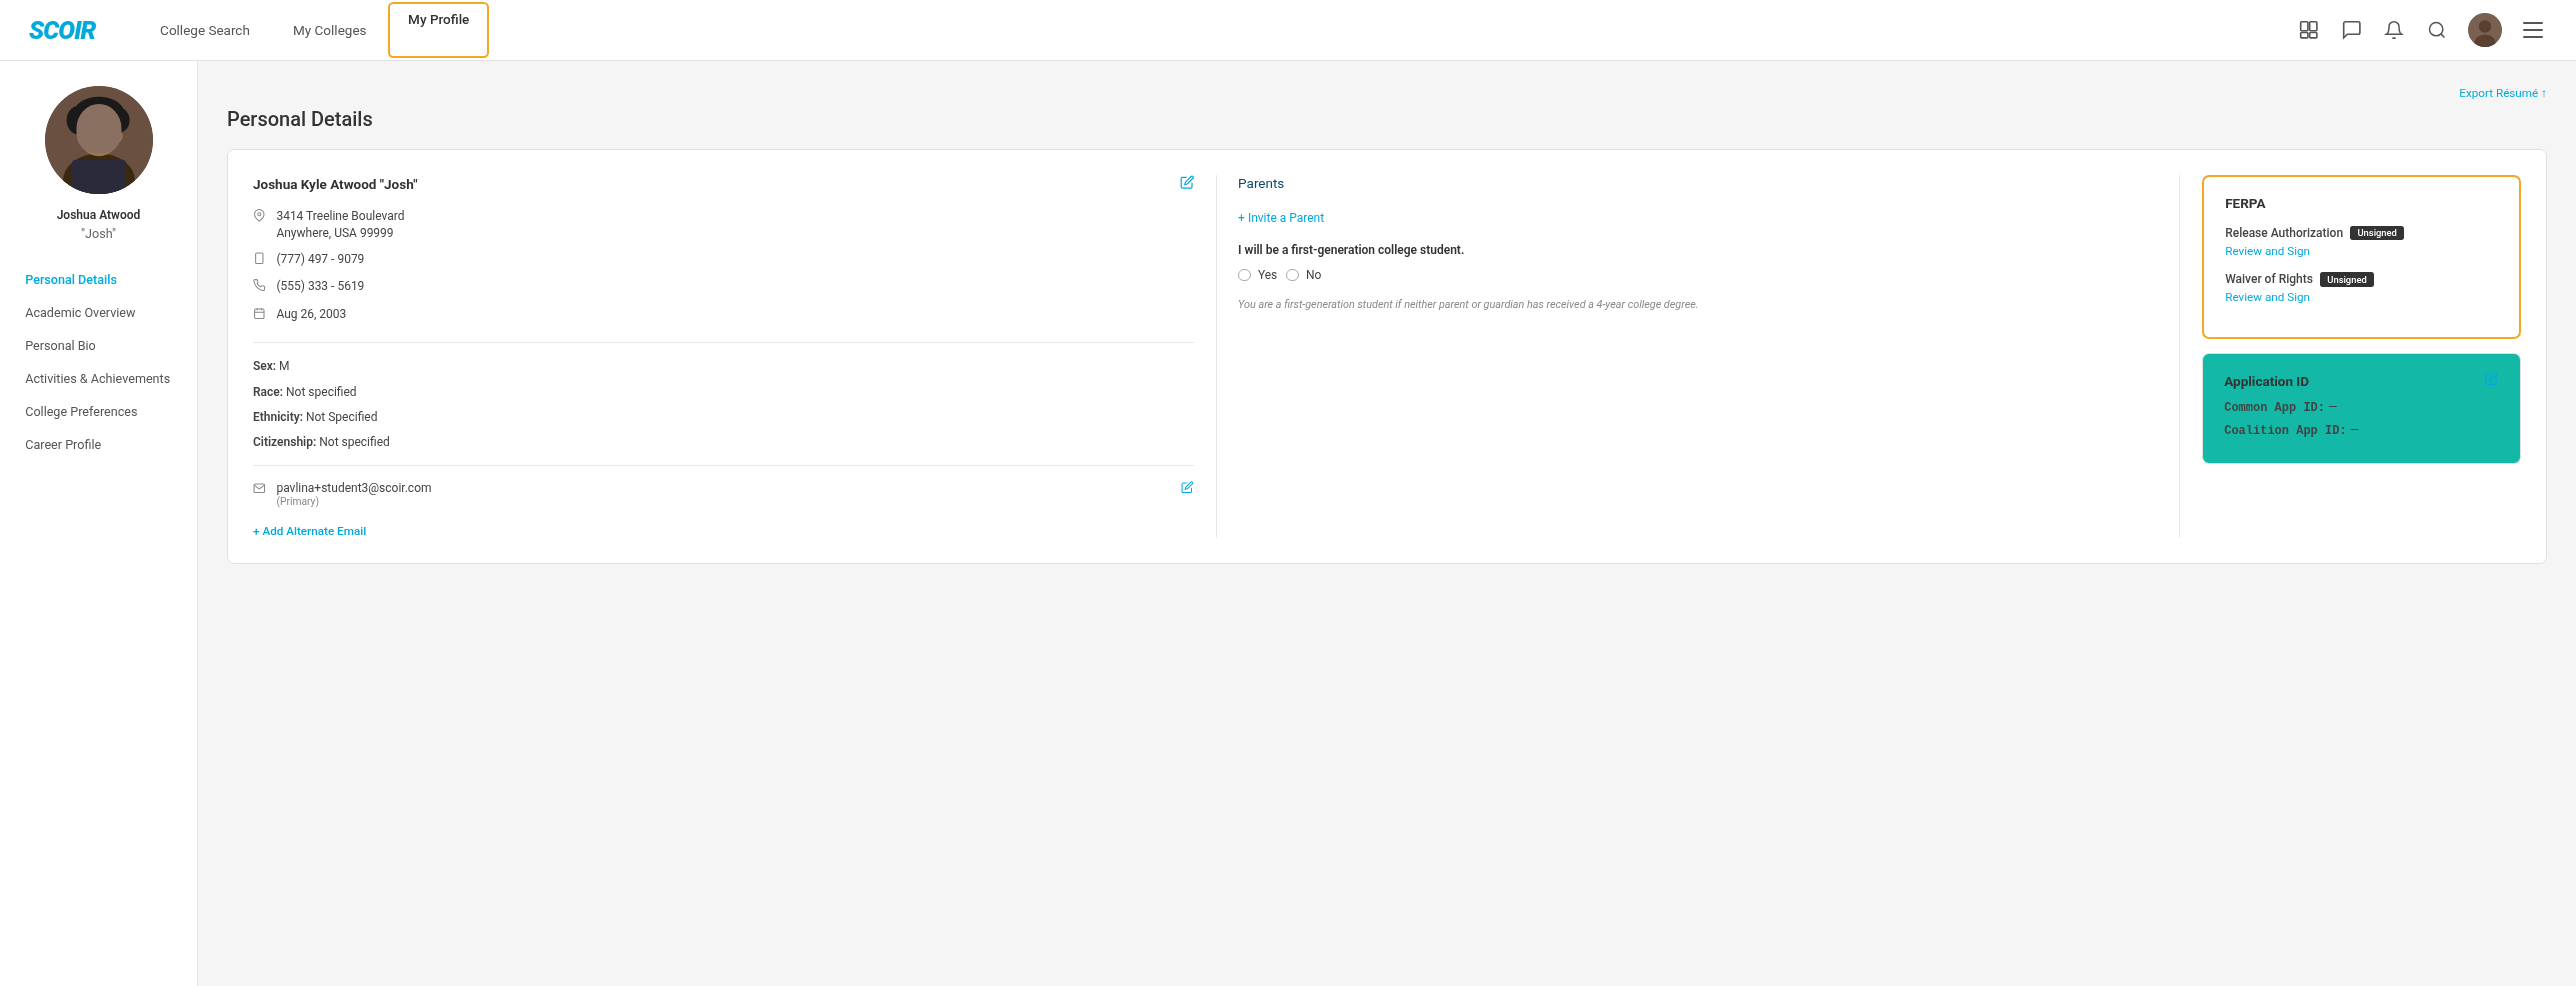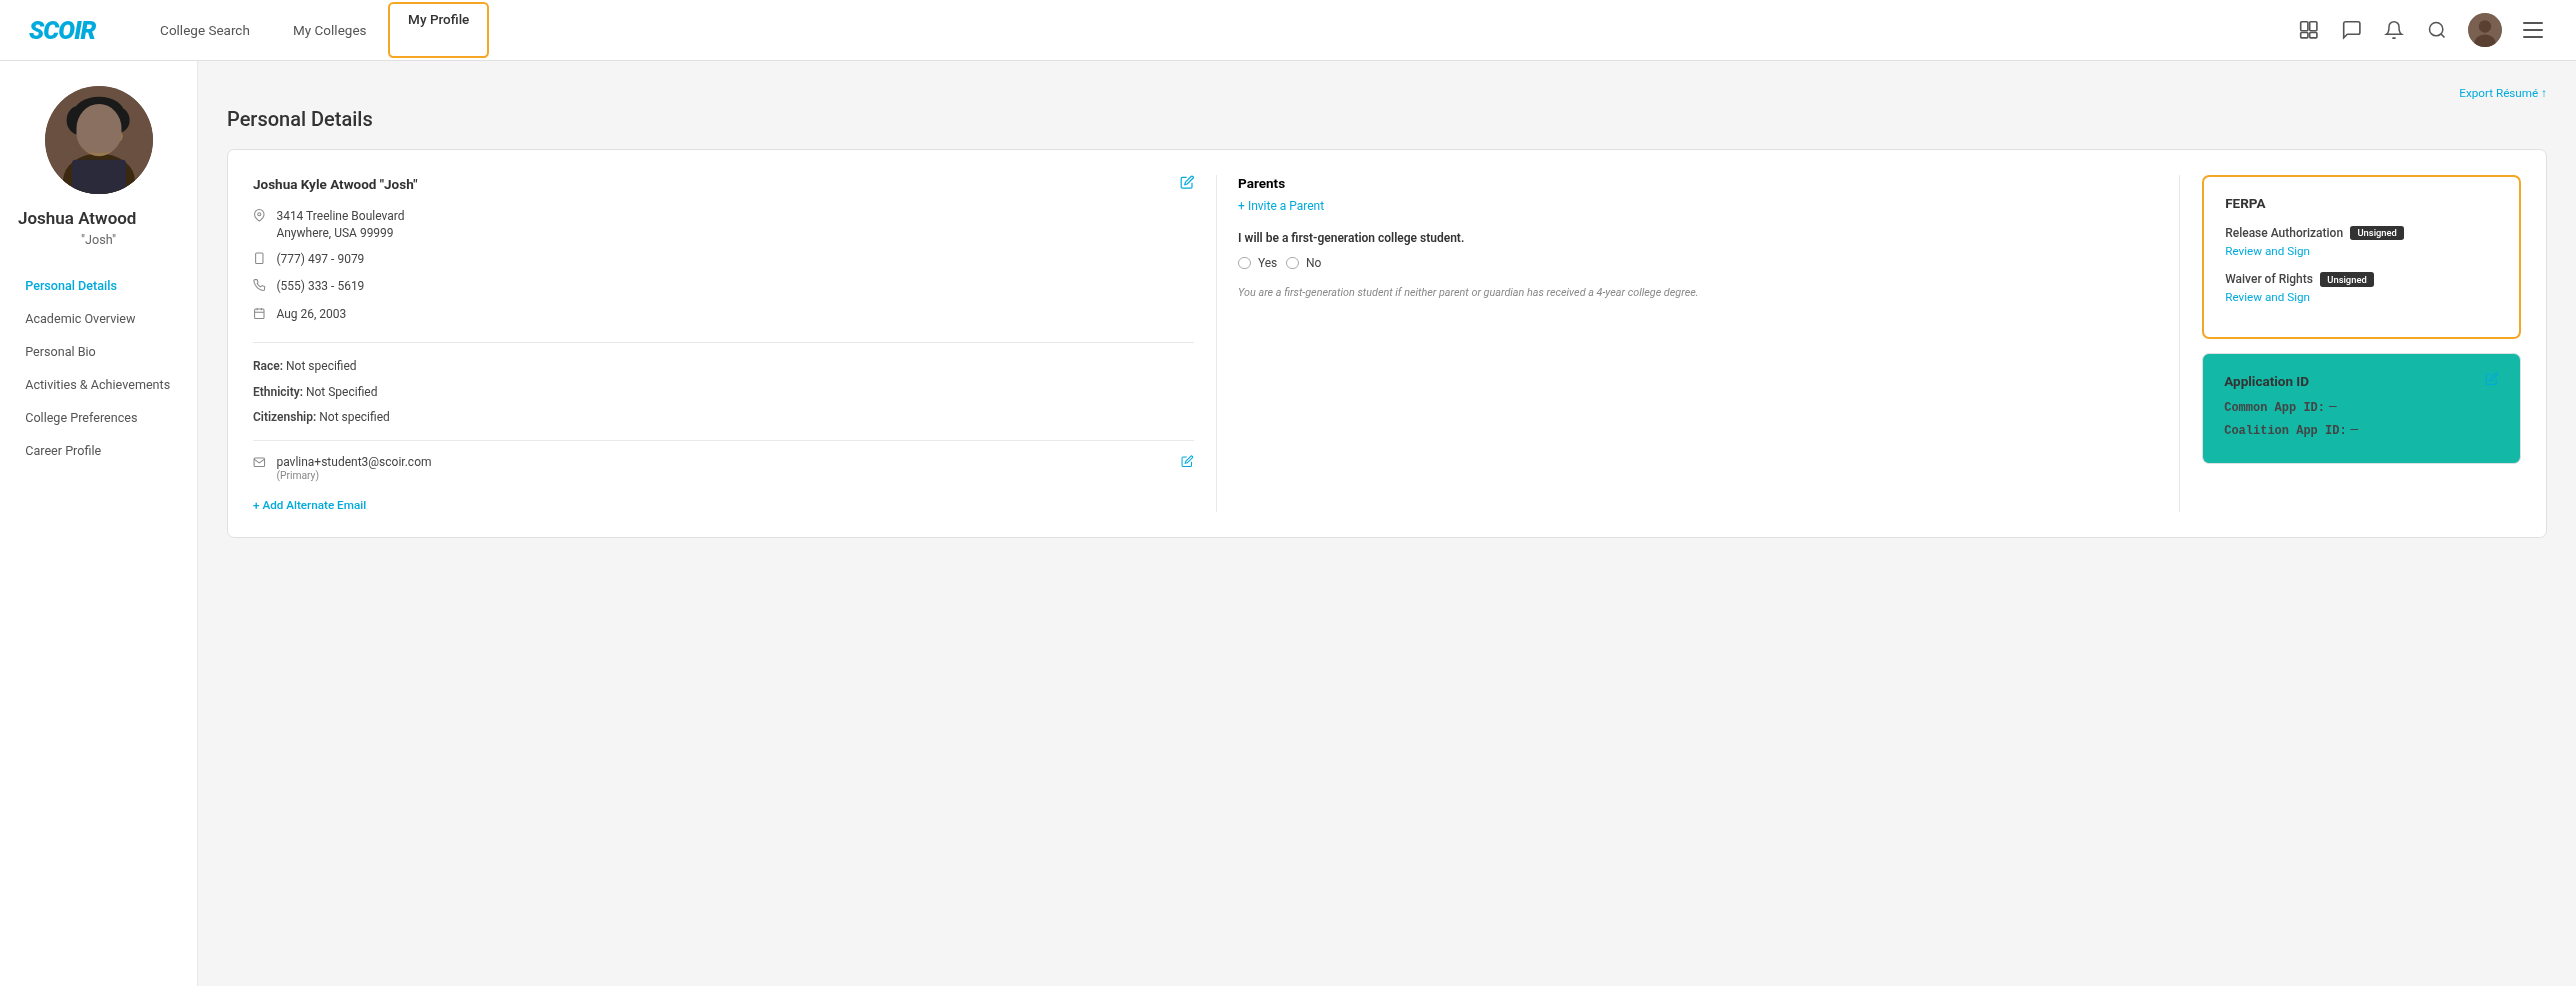--- a/index.html
+++ b/index.html
@@ -130,22 +130,22 @@
       position: absolute;
       top: 18px;
       left: 50%;
       transform: translateX(-50%);
       width: 45px;
       height: 49px;
       background: #8a7060;
       border-radius: 50% 50% 40% 40%;
     }
     .sidebar-name {
-      text-align: left;
-      font-size: 17px;
+      text-align: center;
+      font-size: 12px;
       font-weight: 600;
       color: #333;
       margin-bottom: 3.6px;
     }
     .sidebar-nickname {
       text-align: center;
       font-size: 12.6px;
       color: #666;
       margin-bottom: 21.6px;
     }
@@ -288,23 +288,23 @@
     .add-link {
       color: #00aadd;
       font-size: 11.7px;
       cursor: pointer;
       font-weight: 500;
     }
 
     
     .section-title {
       font-size: 13.5px;
-      font-weight: 700;
-      color: #000000;
-      margin-bottom: 8px;
+      font-weight: 400;
+      color: #0c4a6e;
+      margin-bottom: 20px;
     }
     .invite-link {
       color: #00aadd;
       font-size: 12px;
       cursor: pointer;
       margin-bottom: 18px;
       display: block;
     }
     .first-gen-label {
       font-size: 12px;
@@ -555,20 +555,24 @@
                   <line x1="3" y1="10" x2="21" y2="10"></line>
                 </svg>
               </span>
               <span>Aug 26, 2003</span>
             </li>
           </ul>
 
           <div class="divider"></div>
 
           <div class="demo-row">
+            <span class="demo-label">Sex: </span>
+            <span>M</span>
+          </div>
+          <div class="demo-row">
             <span class="demo-label">Race: </span>
             <span>Not specified</span>
           </div>
           <div class="demo-row">
             <span class="demo-label">Ethnicity: </span>
             <span>Not Specified</span>
           </div>
           <div class="demo-row">
             <span class="demo-label">Citizenship: </span>
             <span>Not specified</span>

